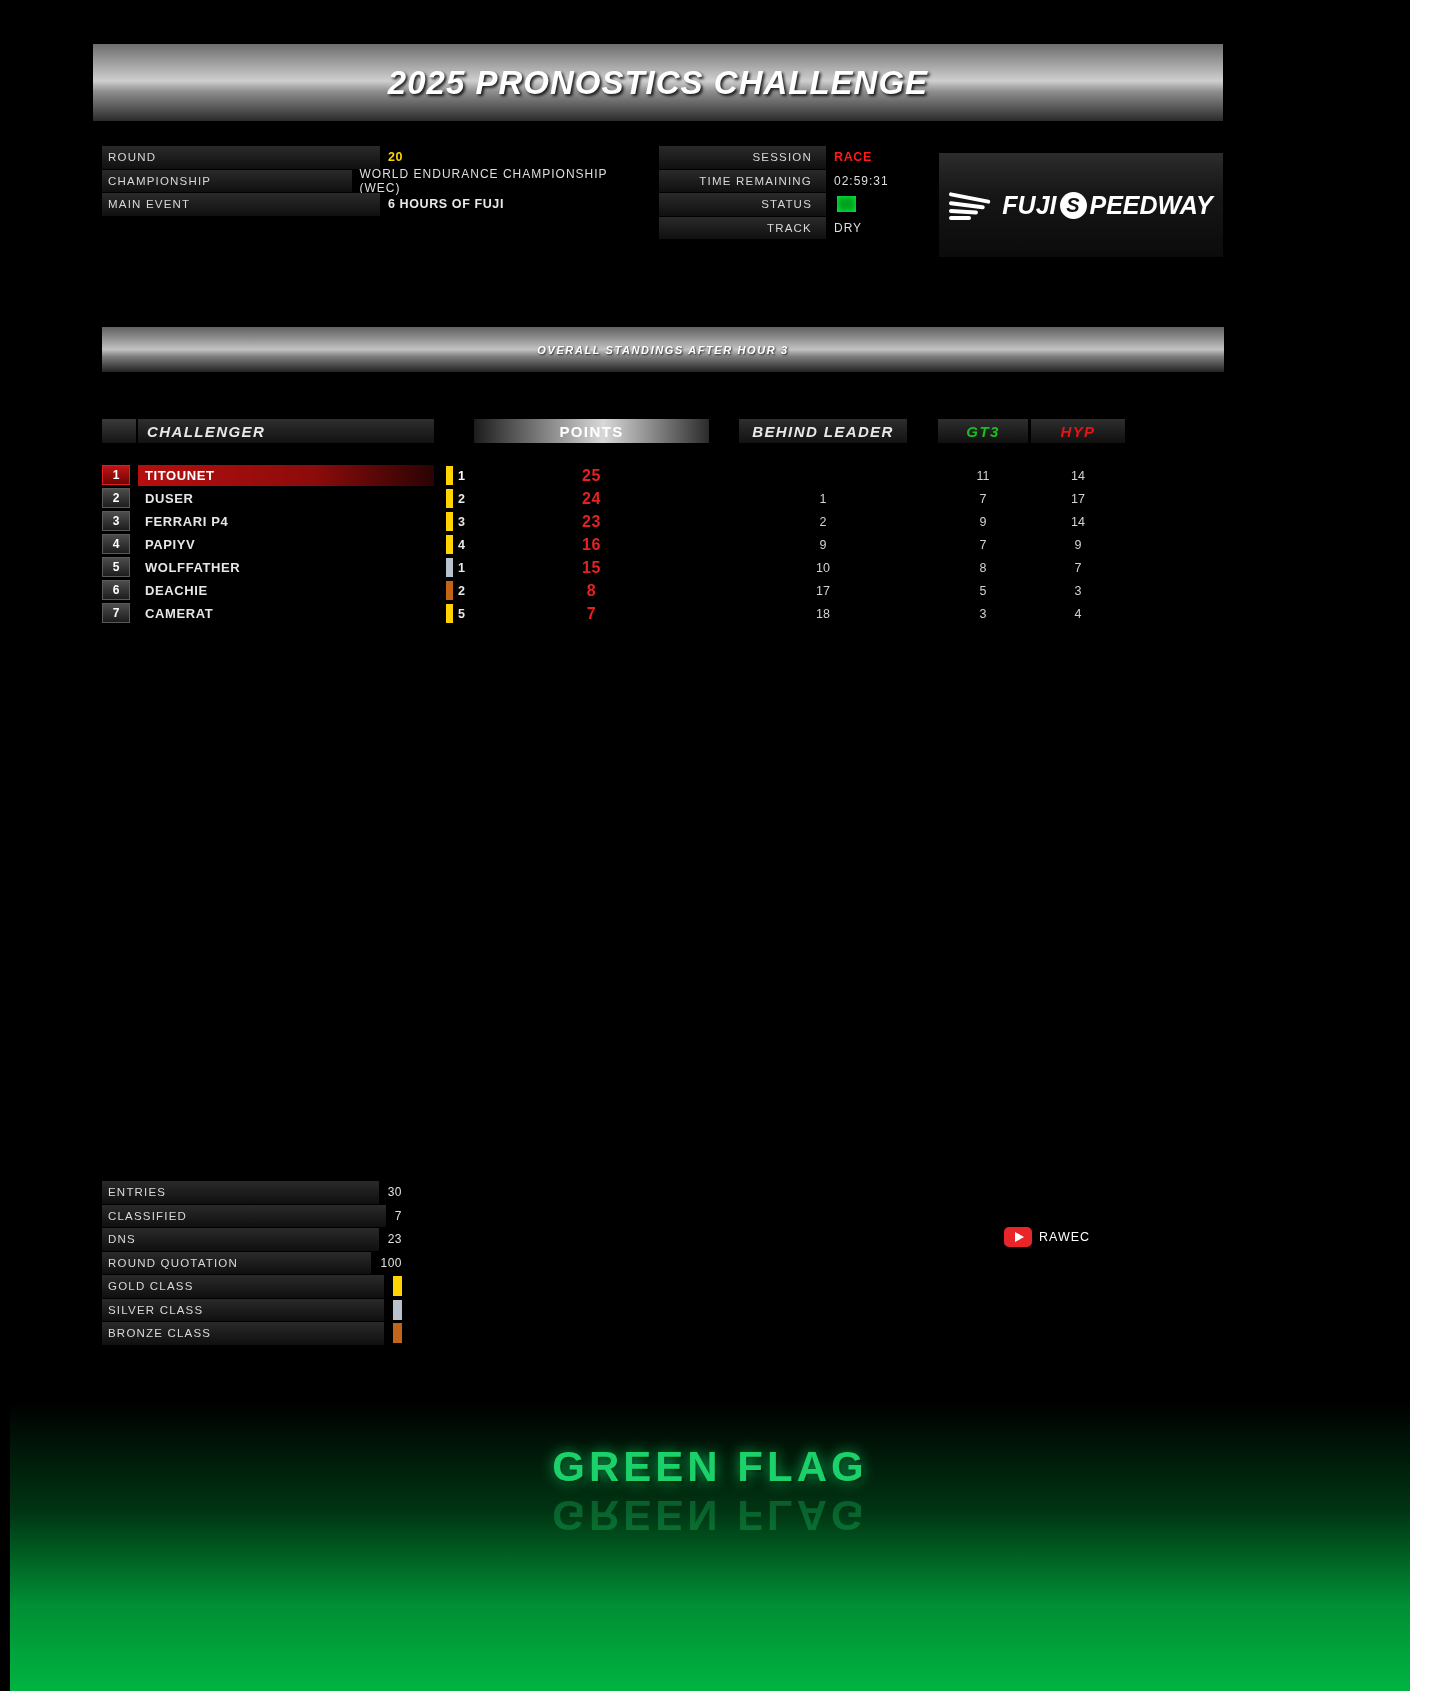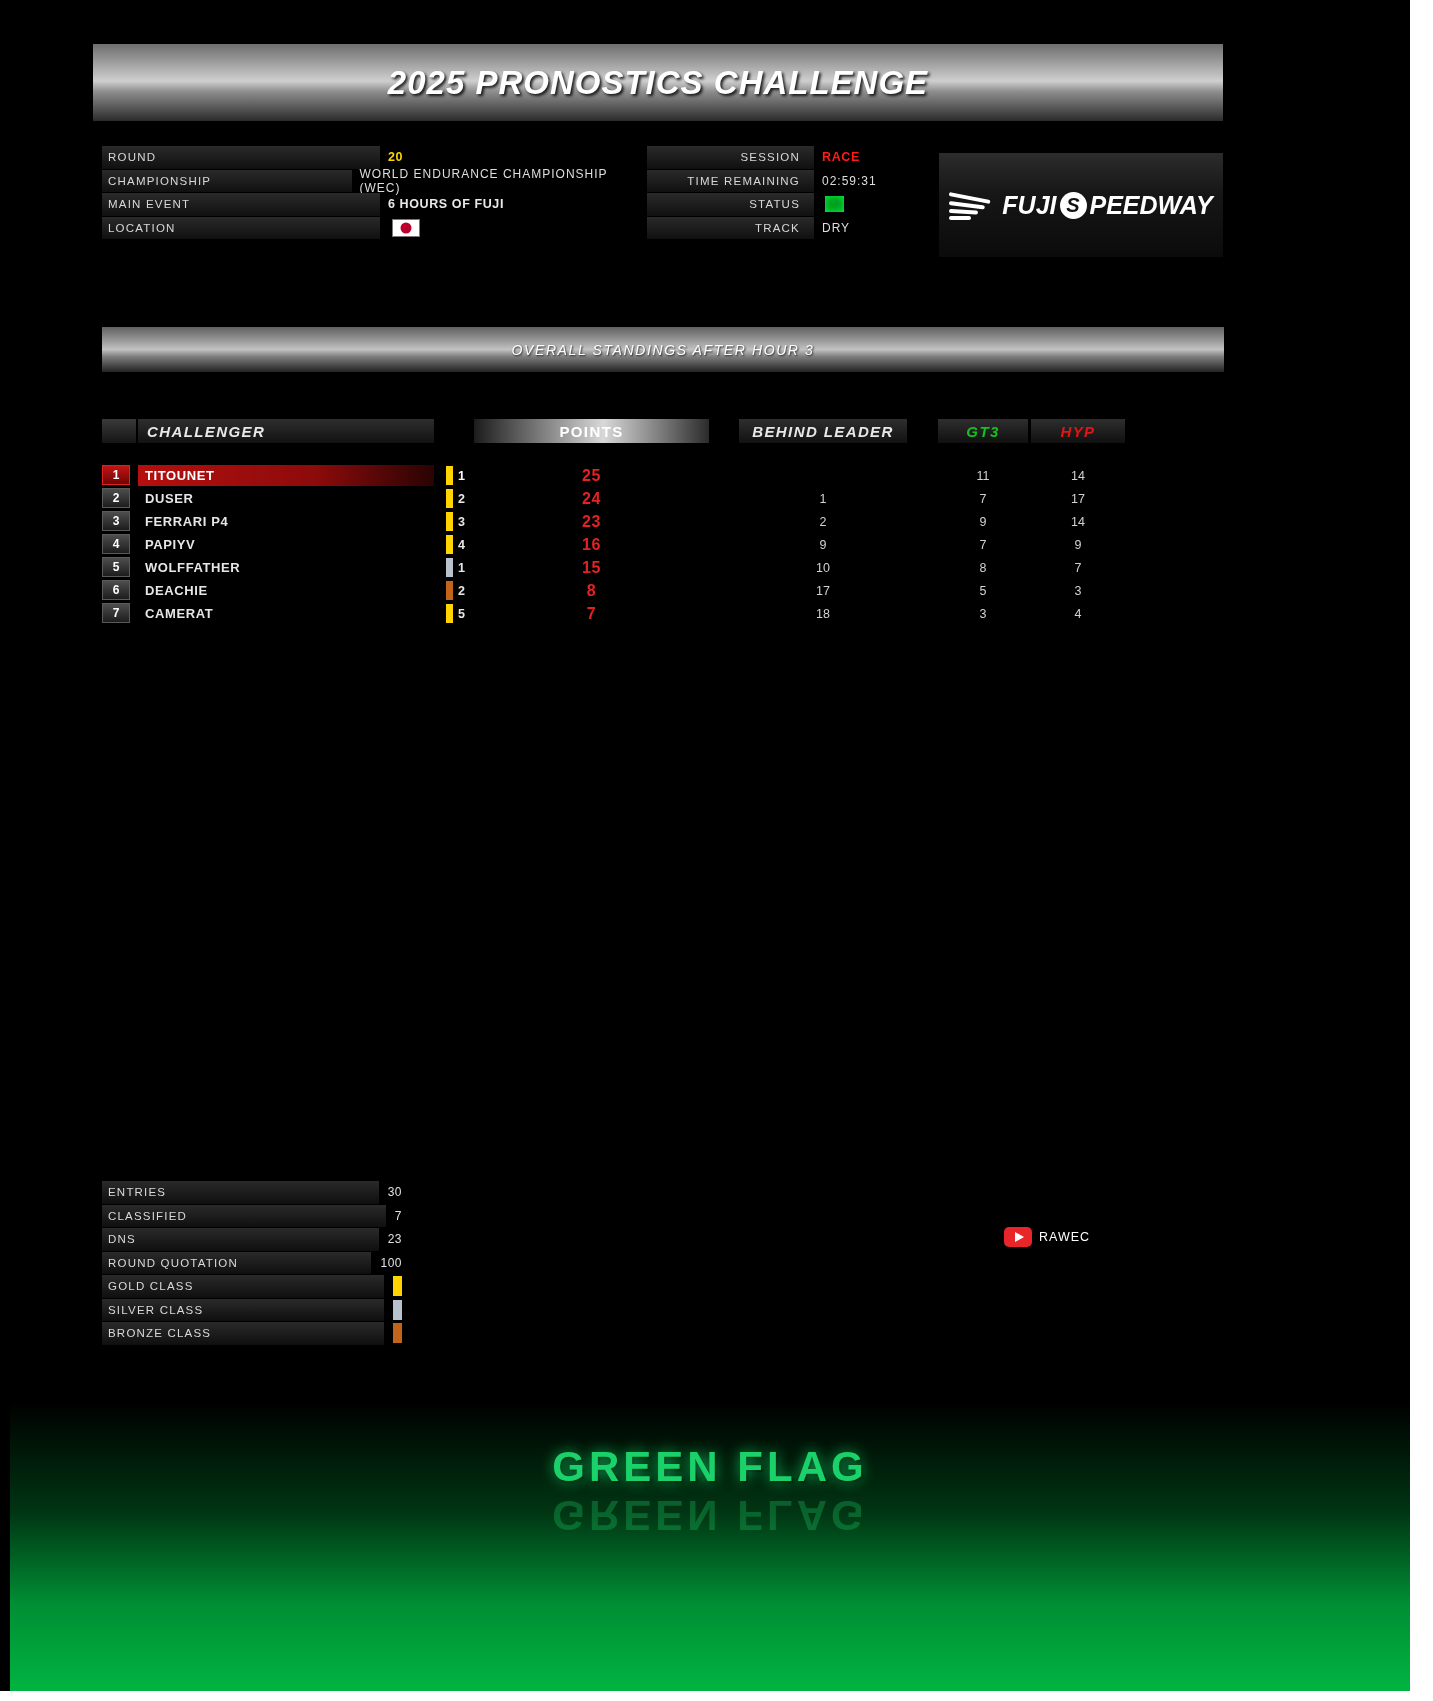--- a/index.html
+++ b/index.html
@@ -76,21 +76,21 @@
     display: flex; align-items: center;
     padding-left: 8px;
   }
   .info-value.yellow { color: #ffd400; }
   .info-value.red { color: #ff1a1a; }
   .info-value.plain { font-weight: normal; letter-spacing: 1px; font-size: 12px; color: #dedede;}
 
   #info-left { left: 92px; top: 139px; width: 520px; }
   #info-left .info-label { width: 278px; }
   #info-right { left: 637px; top: 139px; width: 280px; }
-  #info-right .info-label { width: 167px; }
+  #info-right .info-label { width: 167px; margin-left: 12px; }
 
   .flag-jp {
     width: 28px; height: 18px; background: #ffffff;
     border: 1px solid #777; position: relative; margin-left: 4px;
   }
   .flag-jp::after {
     content: ""; position: absolute; left: 50%; top: 50%;
     transform: translate(-50%,-50%);
     width: 11px; height: 11px; border-radius: 50%;
     background: #bc002d;
@@ -139,21 +139,21 @@
 
   
   .section-banner {
     position: absolute;
     left: 92px; top: 320px;
     width: 1122px; height: 45px;
     background: linear-gradient(to bottom, #616161 0%, #8f8f8f 25%, #c2c2c2 50%, #7d7d7d 66%, #3d3d3d 90%, #232323 100%);
     display: flex; align-items: center; justify-content: center;
   }
   .section-banner .section-text {
-    font-style: italic; font-weight: normal; font-size: 14px;
+    font-style: italic; font-weight: bold; font-size: 11px;
     letter-spacing: 1.6px; color: #ffffff;
     text-shadow: 1px 1px 2px rgba(0,0,0,0.8);
   }
 
   
   .stand-head { position: absolute; left: 92px; top: 412px; width: 1122px; height: 24px; }
   .head-cell {
     position: absolute; height: 24px;
     display: flex; align-items: center;
     font-style: italic; font-weight: bold;
@@ -291,26 +291,20 @@
         <div class="info-label">ROUND</div>
         <div class="info-value yellow">20</div>
       </div>
       <div class="info-row">
         <div class="info-label">CHAMPIONSHIP</div>
         <div class="info-value plain">WORLD ENDURANCE CHAMPIONSHIP (WEC)</div>
       </div>
       <div class="info-row">
         <div class="info-label">MAIN EVENT</div>
         <div class="info-value">6 HOURS OF FUJI</div>
-      </div>
-      <div class="info-row">
-        <div class="info-label">LOCATION</div>
-        <div class="info-value">
-          <div class="flag-jp"></div>
-        </div>
       </div>
     </div>
 
     <div class="info-block" id="info-right">
       <div class="info-row">
         <div class="info-label right">SESSION</div>
         <div class="info-value red">RACE</div>
       </div>
       <div class="info-row">
         <div class="info-label right">TIME REMAINING</div>

